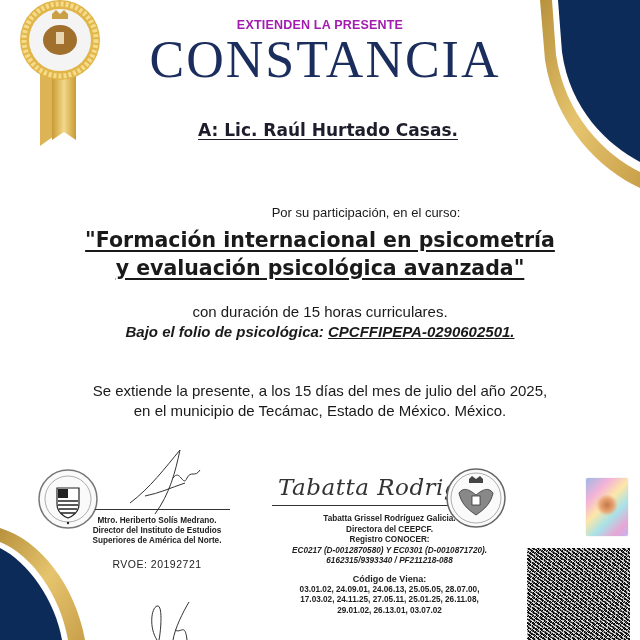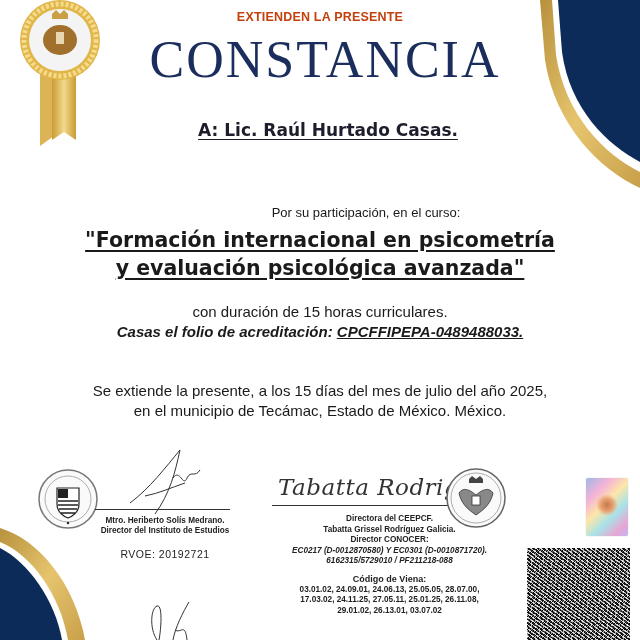--- a/index.html
+++ b/index.html
@@ -8,22 +8,22 @@
       background: #ffffff;
       font-family: "Liberation Sans", sans-serif;
       color: #111;
     }
     .abs { position: absolute; }
 
     
     .corner-tr { position: absolute; left: 0; top: 0; width: 640px; height: 640px; pointer-events: none; }
     
     .extienden {
-      position: absolute; top: 10px; left: 0; width: 640px; text-align: center;
-      font-family: "Liberation Sans", sans-serif; font-weight: bold; font-size: 12.5px; letter-spacing: 0.2px; color: #c2410c;
+      position: absolute; top: 18px; left: 0; width: 640px; text-align: center;
+      font-family: "Liberation Sans", sans-serif; font-weight: bold; font-size: 12.5px; letter-spacing: 0.2px; color: #a21caf;
     }
     .constancia {
       position: absolute; top: 30px; left: 0; width: 650px; text-align: center;
       font-family: "Liberation Serif", serif; font-size: 52px; letter-spacing: 2px; color: #1b2d5c;
       line-height: 60px;
     }
     .recipient {
       position: absolute; top: 120px; left: 0; width: 656px; text-align: center;
       font-family: "DejaVu Sans", sans-serif; font-weight: bold; font-size: 17px; color: #1d1d2b;
       text-decoration: underline; text-underline-offset: 3px;
@@ -43,21 +43,21 @@
     }
     .folio { font-weight: bold; font-style: italic; }
     .folio-code { text-decoration: underline; }
     .issued {
       position: absolute; top: 381px; left: 0; width: 640px; text-align: center;
       font-size: 15px; line-height: 20px; color: #1a1a1a;
     }
 
     .sig-line-left { position: absolute; left: 95px; top: 509px; width: 135px; height: 1px; background: #333; }
     .sig-left-text {
-      position: absolute; left: 80px; top: 516px; width: 170px; text-align: center;
+      position: absolute; left: 72px; top: 516px; width: 170px; text-align: center;
       font-size: 8.2px; font-weight: bold; line-height: 10px; color: #222;
     }
     .rvoe { font-size: 10.5px; font-weight: normal; letter-spacing: 0.5px; line-height: 13px; margin-top: 12px; }
 
     .sig-line-right { position: absolute; left: 272px; top: 505px; width: 180px; height: 1px; background: #333; }
     .sig-right-text {
       position: absolute; left: 262px; top: 514px; width: 255px; text-align: center;
       font-size: 8.2px; font-weight: bold; line-height: 10.5px; color: #222;
     }
     .italic { font-style: italic; }
@@ -130,21 +130,21 @@
 <div class="recipient">A: Lic. Raúl Hurtado Casas.</div>
 
 <div class="intro">Por su participación, en el curso:</div>
 <div class="course">
   <div>"Formación internacional en psicometría</div>
   <div>y evaluación psicológica avanzada"</div>
 </div>
 
 <div class="details">
   <div>con duración de 15 horas curriculares.</div>
-  <div class="folio"><span>Casas el folio de acreditación: </span><span class="folio-code">CPCFFIPEPA-0489488033.</span></div>
+  <div class="folio"><span>Bajo el folio de psicológica: </span><span class="folio-code">CPCFFIPEPA-0290602501.</span></div>
 </div>
 
 <div class="issued">
   <div>Se extiende la presente, a los 15 días del mes de julio del año 2025,</div>
   <div>en el municipio de Tecámac, Estado de México. México.</div>
 </div>
 
 <svg class="abs" style="left:37px;top:468px" width="62" height="62" viewBox="0 0 62 62">
   <circle cx="31" cy="31" r="29" fill="#fafafa" stroke="#777" stroke-width="1.5"></circle>
   <circle cx="31" cy="31" r="23" fill="none" stroke="#999" stroke-width="0.8"></circle>
@@ -154,38 +154,39 @@
   <circle cx="31" cy="55" r="1.2" fill="#222"></circle>
 </svg>
 
 <svg class="abs" style="left:125px;top:448px" width="80" height="70" viewBox="0 0 80 70">
   <path d="M5 55 C25 40 40 20 55 2 C50 25 45 45 30 66 M20 48 C35 45 45 40 60 35 M48 30 C55 20 58 40 62 30 C66 22 70 30 75 22" fill="none" stroke="#333" stroke-width="1"></path>
 </svg>
 <div class="sig-line-left"></div>
 <div class="sig-left-text">
   <div>Mtro. Heriberto Solís Medrano.</div>
   <div>Director del Instituto de Estudios</div>
+  <div>Superiores de América del Norte.</div>
   <div class="rvoe">RVOE: 20192721</div>
 </div>
 
 <div class="abs" style="left:278px;top:474px;font-family:'DejaVu Serif',serif;font-style:italic;font-size:23px;color:#333;letter-spacing:0.5px;">Tabatta Rodriguez</div>
 <div class="sig-line-right"></div>
 <svg class="abs" style="left:445px;top:467px" width="62" height="62" viewBox="0 0 62 62">
   <circle cx="31" cy="31" r="29" fill="#fafafa" stroke="#666" stroke-width="1.5"></circle>
   <circle cx="31" cy="31" r="25" fill="none" stroke="#999" stroke-width="0.8"></circle>
   <path d="M24 12 L27 9 L31 12 L35 9 L38 12 L38 16 L24 16 Z" fill="#444"></path>
   <path d="M14 26 C18 20 24 22 31 28 C38 22 44 20 48 26 C46 36 40 42 31 48 C22 42 16 36 14 26 Z" fill="#888" stroke="#333" stroke-width="0.8"></path>
   <rect x="27" y="29" width="8" height="9" fill="#fff" stroke="#333" stroke-width="0.8"></rect>
 </svg>
 <div class="sig-right-text">
+  <div>Tabatta Grissel Rodríguez Galicia.</div>
   <div>Directora del CEEPCF.</div>
-  <div>Tabatta Grissel Rodríguez Galicia.</div>
-  <div>Director CONOCER:</div>
+  <div>Registro CONOCER:</div>
   <div class="italic">EC0217 (D-0012870580) Y EC0301 (D-0010871720).</div>
-  <div class="italic">6162315/5729010 / PF211218-088</div>
+  <div class="italic">6162315/9393340 / PF211218-088</div>
 </div>
 
 <div class="viena">
   <div class="viena-title">Código de Viena:</div>
   <div>03.01.02, 24.09.01, 24.06.13, 25.05.05, 28.07.00,</div>
   <div>17.03.02, 24.11.25, 27.05.11, 25.01.25, 26.11.08,</div>
   <div>29.01.02, 26.13.01, 03.07.02</div>
 </div>
 
 <svg class="abs" style="left:145px;top:600px" width="60" height="40" viewBox="0 0 60 40">

